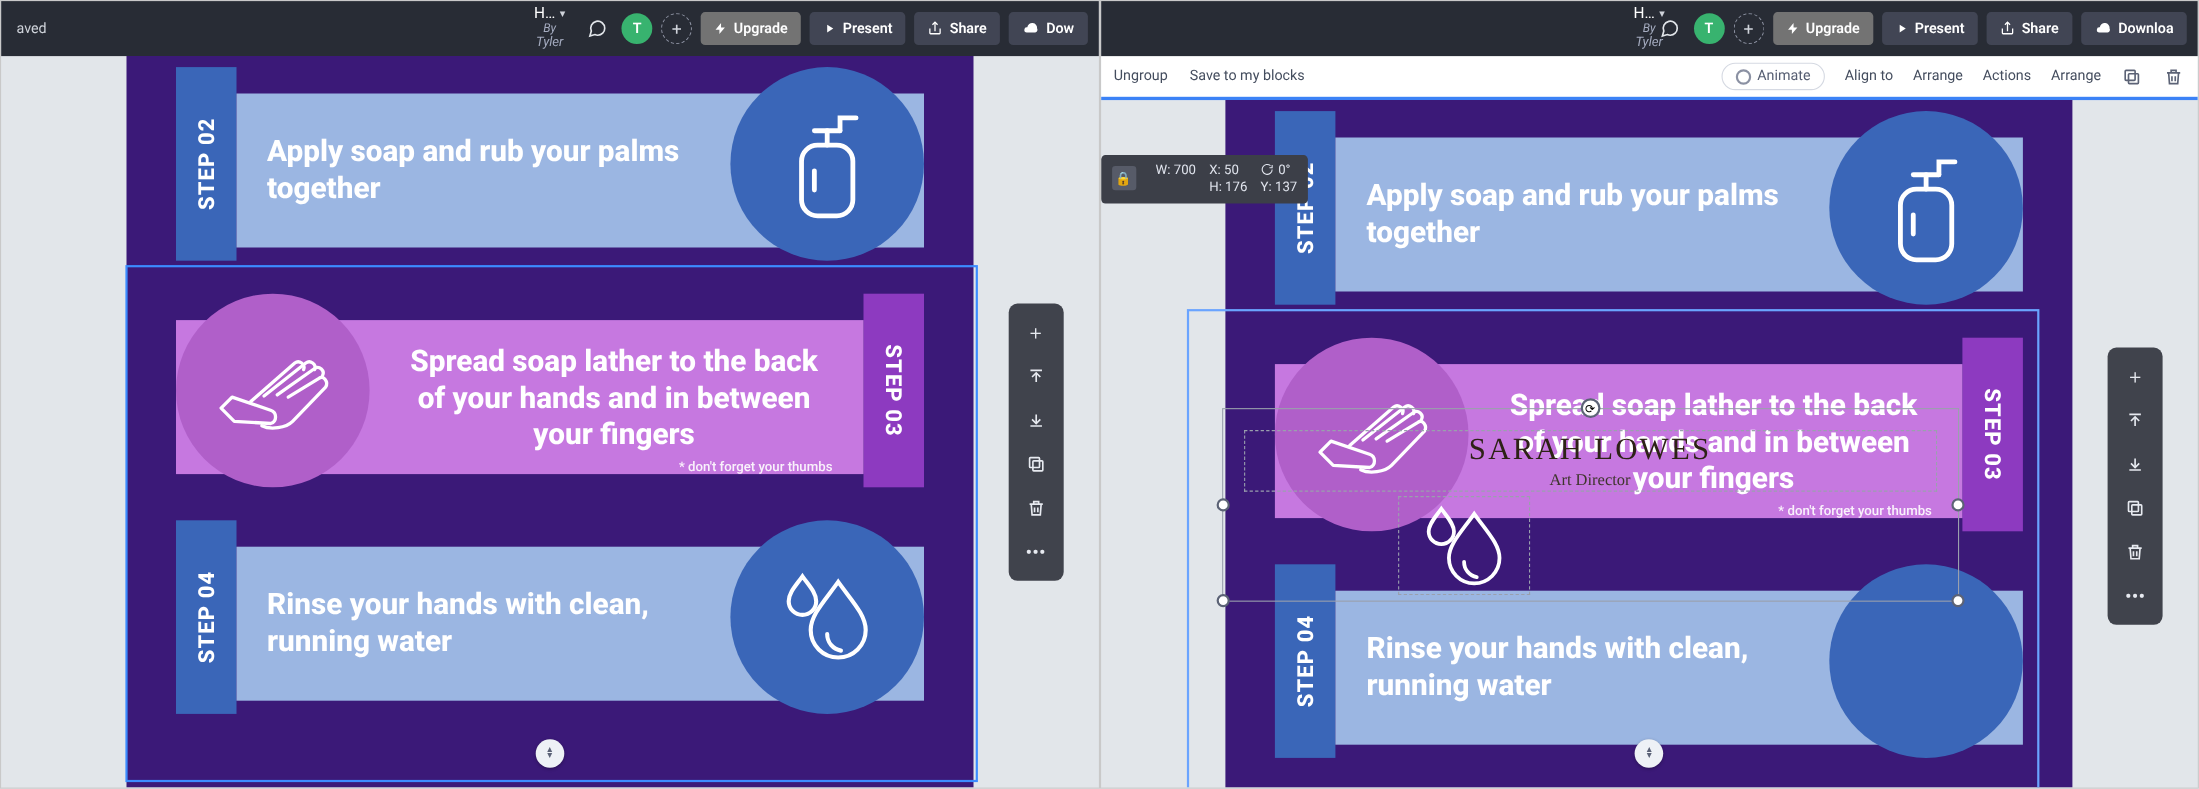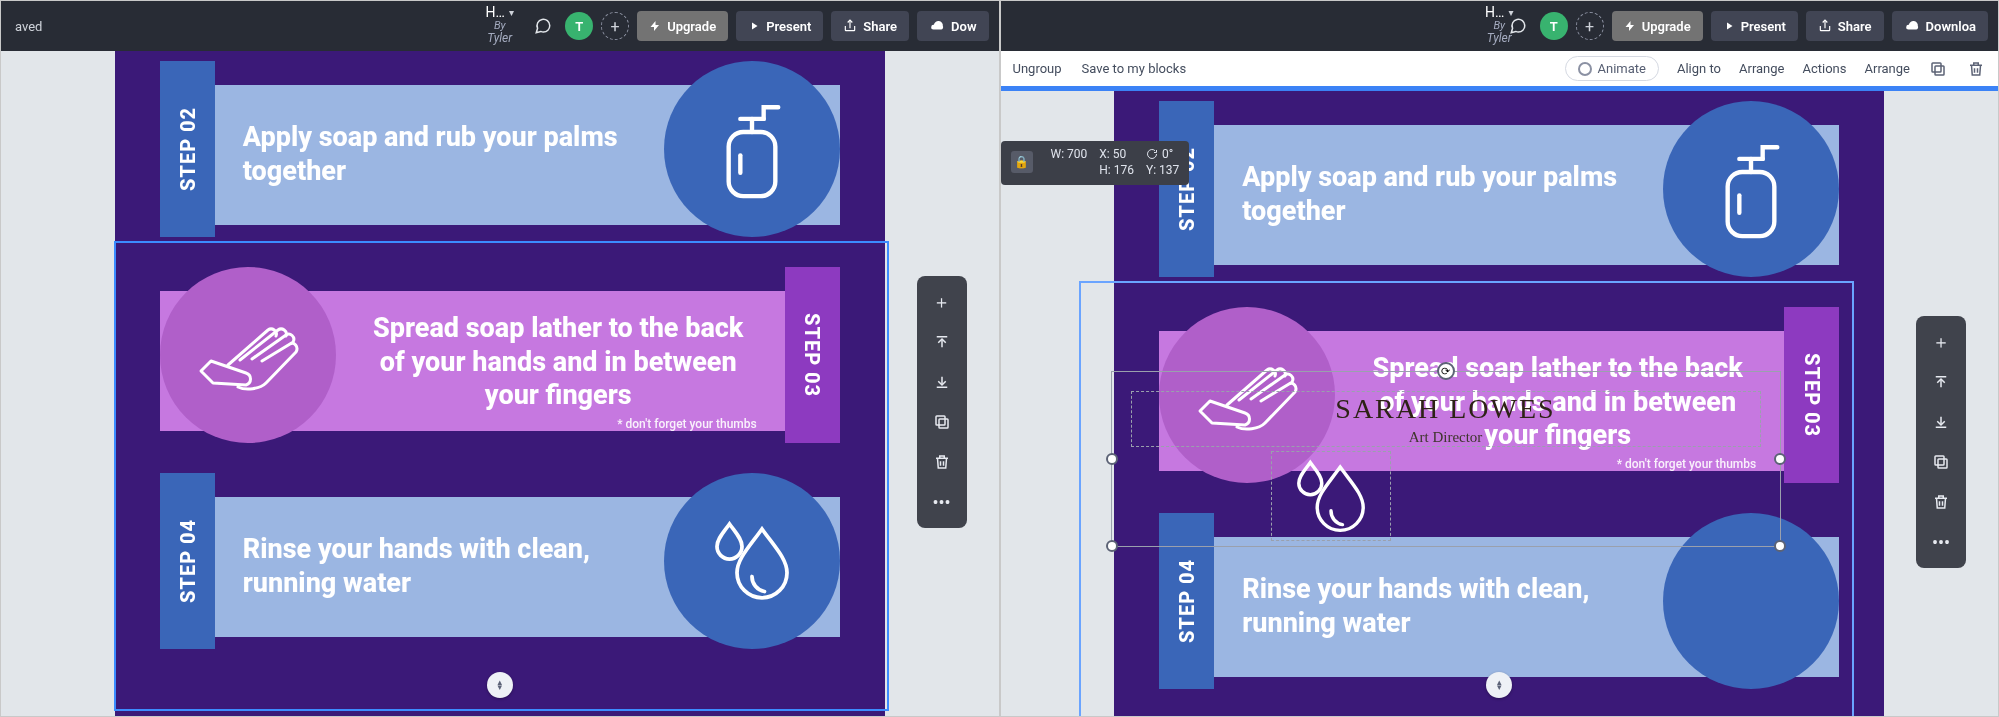--- a/index.html
+++ b/index.html
@@ -140,21 +140,21 @@
   }
   .side-tools .tool{
     width:40px;height:36px;color:#e7eaf0;display:flex;align-items:center;justify-content:center;font-size:18px;border-radius:4px;
   }
   
   .sel-outline{
     position:absolute;border:2px solid #3c8cff;pointer-events:none;
   }
   
   .ctx-bar{
-    height:40px;background:#fff;border-bottom:5px solid #3b82f6;
+    height:40px;background:#fff;border-bottom:3px solid #3b82f6;
     display:flex;align-items:center;padding:0 12px;font-size:13px;color:#444d5e;
   }
   .ctx-left{display:flex;gap:20px;}
   .ctx-left span{cursor:pointer;}
   .ctx-right{margin-left:auto;display:flex;align-items:center;gap:18px;}
   .animate-pill{
     display:flex;align-items:center;gap:6px;
     border:1px solid #d5d9e2;border-radius:16px;padding:4px 12px;
     color:#565e72;
   }

